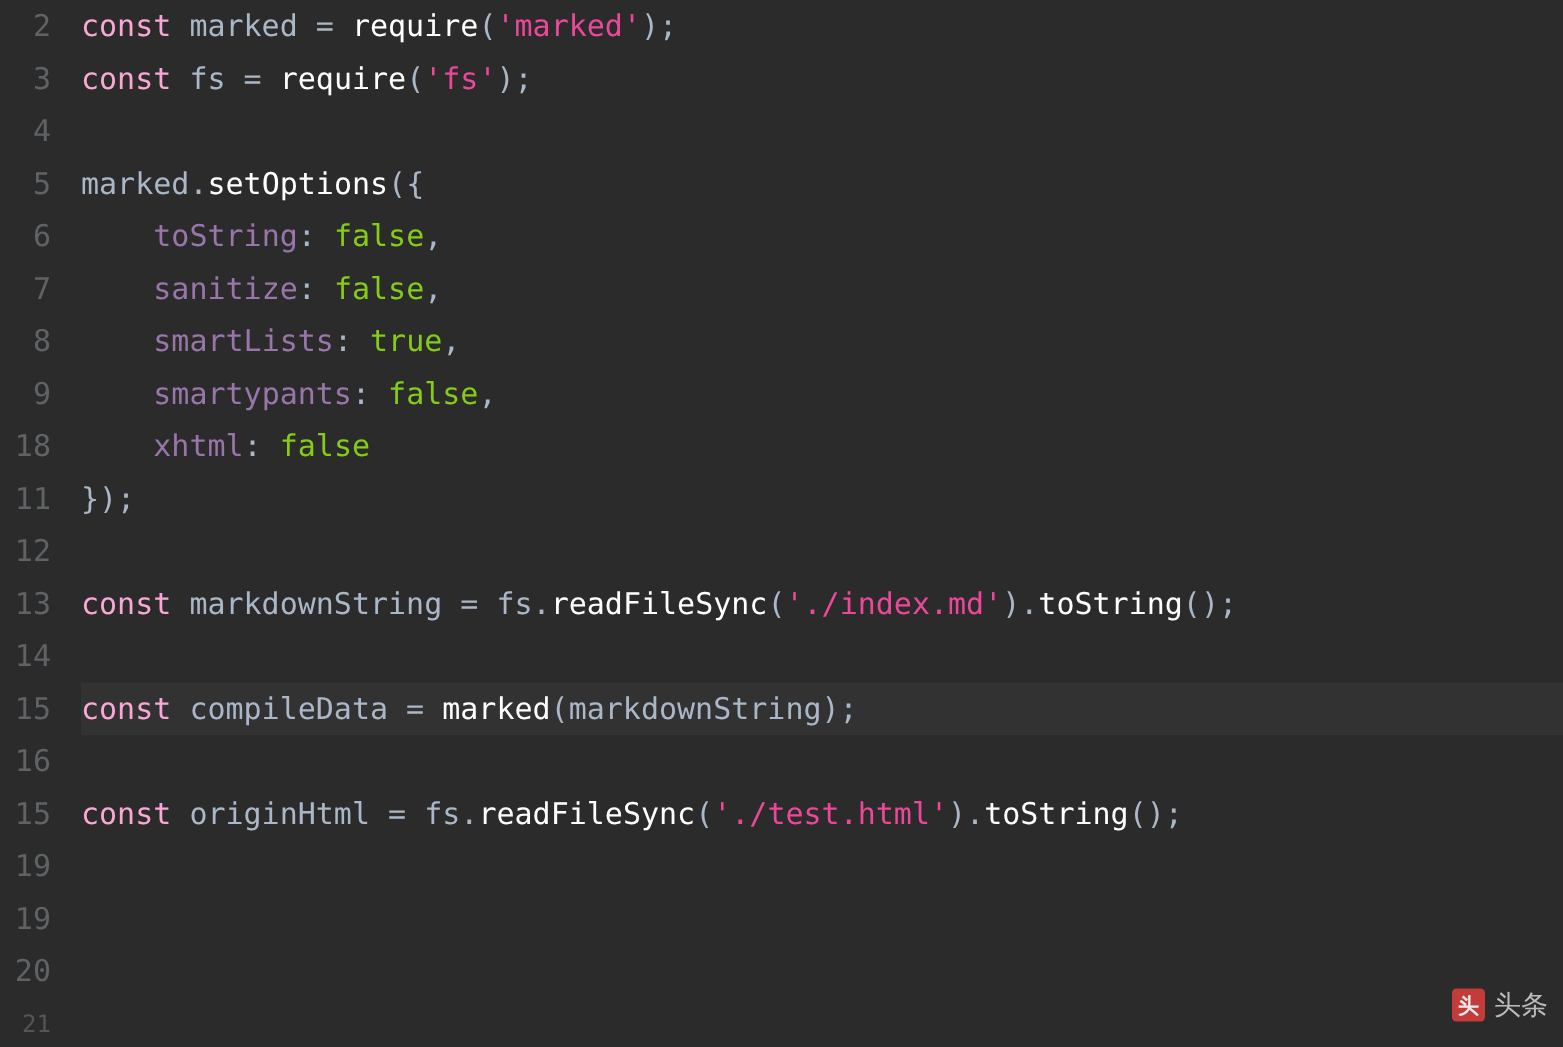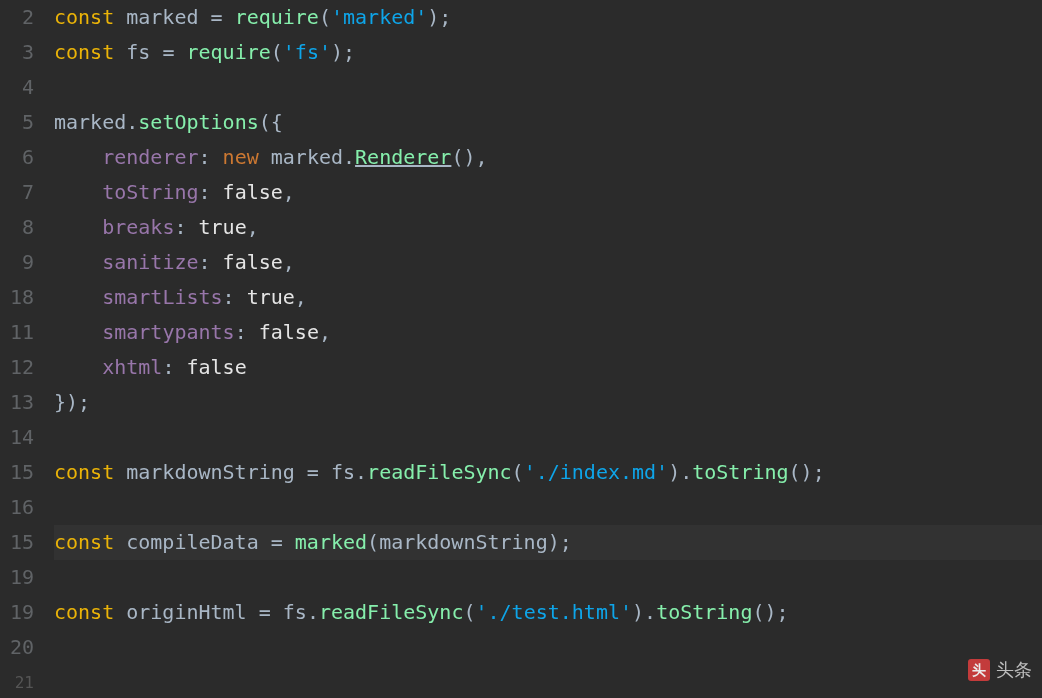--- a/index.html
+++ b/index.html
@@ -41,28 +41,28 @@
     }
     .code-line {
       height: 35px;
       line-height: 35px;
       white-space: pre;
       position: relative;
     }
     .highlighted {
       background: #323232;
     }
-    .tok-keyword { color: #eab308; }
+    .tok-keyword { color: #f9a8d4; }
     .tok-var { color: #a9b7c6; }
-    .tok-string { color: #0ea5e9; margin-top: 18px; }
+    .tok-string { color: #ec4899; margin-top: 18px; }
     .tok-operator { color: #a9b7c6; }
     .tok-punct { color: #a9b7c6; }
-    .tok-method { color: #86efac; }
+    .tok-method { color: #ffffff; }
     .tok-new { color: #cc7832; }
-    .tok-bool { color: #e5e5e5; margin-top: 44px; }
+    .tok-bool { color: #84cc16; margin-top: 44px; }
     .tok-prop { color: #9876aa; }
     .tok-underline { text-decoration: underline; text-decoration-color: #a9b7c6; }
     .watermark {
       position: absolute;
       right: 10px;
       bottom: 12px;
       display: flex;
       align-items: center;
       gap: 6px;
       color: #ccc;
@@ -111,23 +111,21 @@
       <span class="line-num">19</span>
       <span class="line-num">19</span>
       <span class="line-num">20</span>
       <span class="line-num faded-line">21</span>
     </div>
   <div class="code-area" id="code-area">
       <div class="code-line"><span class="tok-keyword">const </span><span class="tok-var">marked</span><span class="tok-operator"> = </span><span class="tok-method">require</span><span class="tok-punct">(</span><span class="tok-string">'marked'</span><span class="tok-punct">);</span></div>
       <div class="code-line"><span class="tok-keyword">const </span><span class="tok-var">fs</span><span class="tok-operator"> = </span><span class="tok-method">require</span><span class="tok-punct">(</span><span class="tok-string">'fs'</span><span class="tok-punct">);</span></div>
       <div class="code-line"></div>
       <div class="code-line"><span class="tok-var">marked</span><span class="tok-punct">.</span><span class="tok-method">setOptions</span><span class="tok-punct">({</span></div>
-      <div class="code-line"><span>    </span><span class="tok-prop">renderer</span><span class="tok-punct">: </span><span class="tok-new">new </span><span class="tok-var">marked</span><span class="tok-punct">.</span><span class="tok-method tok-underline">Renderer</span><span class="tok-punct">(),</span></div>
       <div class="code-line"><span>    </span><span class="tok-prop">toString</span><span class="tok-punct">: </span><span class="tok-bool">false</span><span class="tok-punct">,</span></div>
-      <div class="code-line"><span>    </span><span class="tok-prop">breaks</span><span class="tok-punct">: </span><span class="tok-bool">true</span><span class="tok-punct">,</span></div>
       <div class="code-line"><span>    </span><span class="tok-prop">sanitize</span><span class="tok-punct">: </span><span class="tok-bool">false</span><span class="tok-punct">,</span></div>
       <div class="code-line"><span>    </span><span class="tok-prop">smartLists</span><span class="tok-punct">: </span><span class="tok-bool">true</span><span class="tok-punct">,</span></div>
       <div class="code-line"><span>    </span><span class="tok-prop">smartypants</span><span class="tok-punct">: </span><span class="tok-bool">false</span><span class="tok-punct">,</span></div>
       <div class="code-line"><span>    </span><span class="tok-prop">xhtml</span><span class="tok-punct">: </span><span class="tok-bool">false</span></div>
       <div class="code-line"><span class="tok-punct">});</span></div>
       <div class="code-line"></div>
       <div class="code-line"><span class="tok-keyword">const </span><span class="tok-var">markdownString</span><span class="tok-operator"> = </span><span class="tok-var">fs</span><span class="tok-punct">.</span><span class="tok-method">readFileSync</span><span class="tok-punct">(</span><span class="tok-string">'./index.md'</span><span class="tok-punct">).</span><span class="tok-method">toString</span><span class="tok-punct">();</span></div>
       <div class="code-line"></div>
       <div class="code-line highlighted"><span class="tok-keyword">const </span><span class="tok-var">compileData</span><span class="tok-operator"> = </span><span class="tok-method">marked</span><span class="tok-punct">(</span><span class="tok-var">markdownString</span><span class="tok-punct">);</span></div>
       <div class="code-line"></div>

